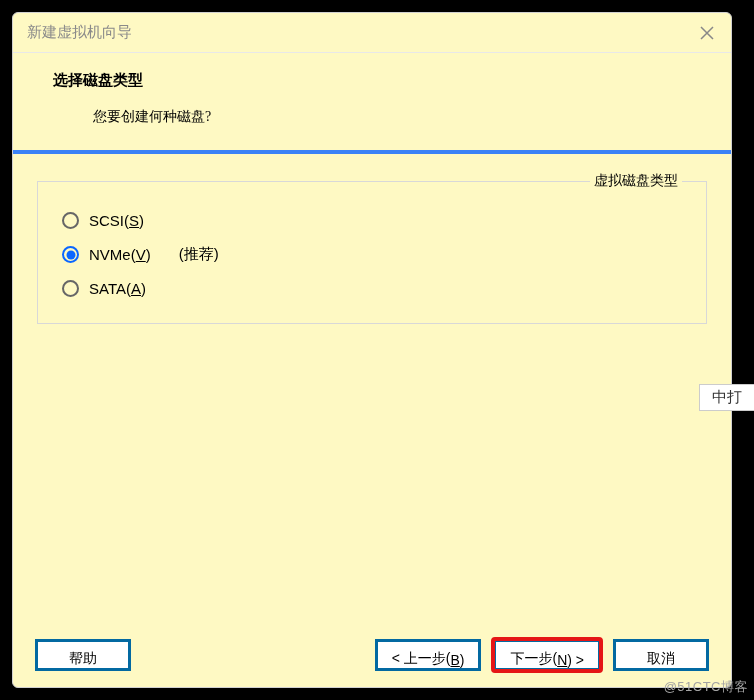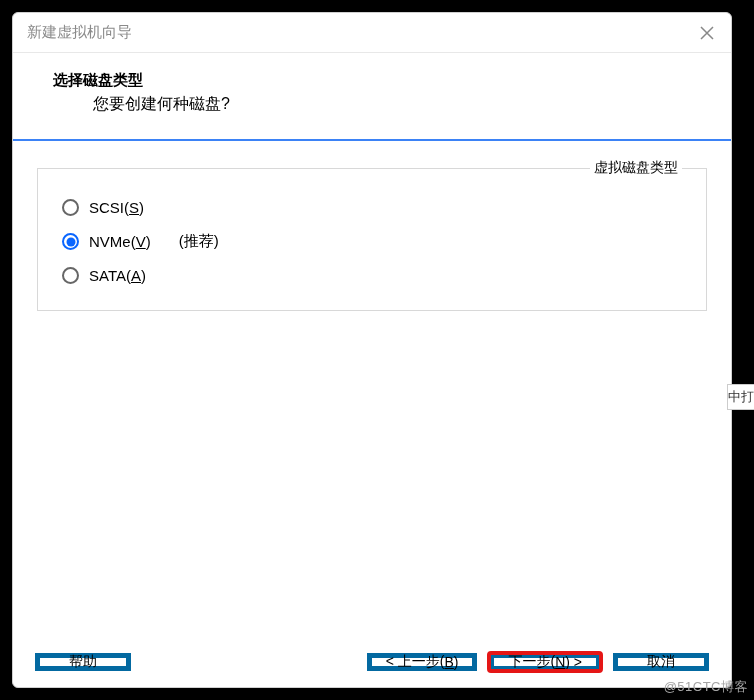--- a/index.html
+++ b/index.html
@@ -12,21 +12,21 @@
       color: #000;
       position: relative;
       overflow: hidden;
     }
     .window {
       position: absolute;
       left: 12px;
       top: 12px;
       width: 720px;
       height: 676px;
-      background: #ffffff;
+      background: #fef9c3;
       border: 1px solid #d0d0d0;
       border-radius: 6px;
       display: flex;
       flex-direction: column;
     }
     .titlebar {
       height: 40px;
       display: flex;
       align-items: center;
       padding: 0 14px;
@@ -37,24 +37,24 @@
     }
     .close-x {
       width: 20px; height: 20px;
       display:flex; align-items:center; justify-content:center;
       color:#888;
       cursor:pointer;
     }
     .close-x svg { width:14px; height:14px; stroke:#888; stroke-width:1.5; }
     .header {
       padding: 18px 40px 24px 40px;
-      border-bottom: 2px solid #3b82f6;
+      border-bottom: 4px solid #3b82f6;
     }
     .header-title { font-size: 15px; font-weight: 700; }
-    .header-sub { font-size: 16px; margin-top: 4px; padding-left: 40px; }
+    .header-sub { font-size: 14px; margin-top: 18px; padding-left: 40px; font-family: Liberation Serif, serif; }
     .content { flex:1; padding: 18px 24px; }
     fieldset.group {
       border:1px solid #d8d8d8;
       padding: 14px 24px 18px 24px;
     }
     fieldset.group legend { font-size:14px; padding: 0 4px; color:#000;text-align:right; }
     .option-row {
       display:flex; align-items:center;
       padding: 8px 0;
     }
@@ -71,41 +71,41 @@
     }
     .optlabel { font-size:15px; }
     .optlabel .accel { text-decoration: underline; }
     .recommend { margin-left: 28px; font-size:15px; }
     .footer {
       padding: 12px 22px 16px 22px;
       display:flex; align-items:center; gap:12px;
     }
     .spacer { flex:1; }
     .btn {
-      min-width: 96px; height: 18px;
-      background:#fff; border:5px solid #0369a1;
-      font-size:14px; display:flex; align-items:center; justify-content:center;
+      min-width: 96px; height: 32px;
+      background:#fff; border:3px solid #0369a1;
+      font-size:14px; display:flex; align-items:flex-end; justify-content:center;
       cursor:pointer; padding: 0 14px;
     }
     .btn .accel { text-decoration: underline; }
     .highlight-red {
       outline: 4px solid #e51616;
       outline-offset: -2px;
       border-radius: 2px;
     }
     .watermark {
       position:absolute; right: 6px; bottom: 4px;
       color:#a3a3a3; font-size:13px; letter-spacing:0.5px;
       pointer-events:none;
       margin-top:28px;
     }
     .side-tab {
       position:absolute; right:0; top:384px;
-      background:#fff; padding:3px 0;
-      font-size:13px; color:#333;
+      background:#fff; padding:3px 12px;
+      font-size:15px; color:#333;
       border:1px solid #ccc; border-right:none;
     }
   </style>
 </head>
 <body>
 
 <div class="window">
   <div class="titlebar">
     <span>新建虚拟机向导</span>
     <span class="close-x">

